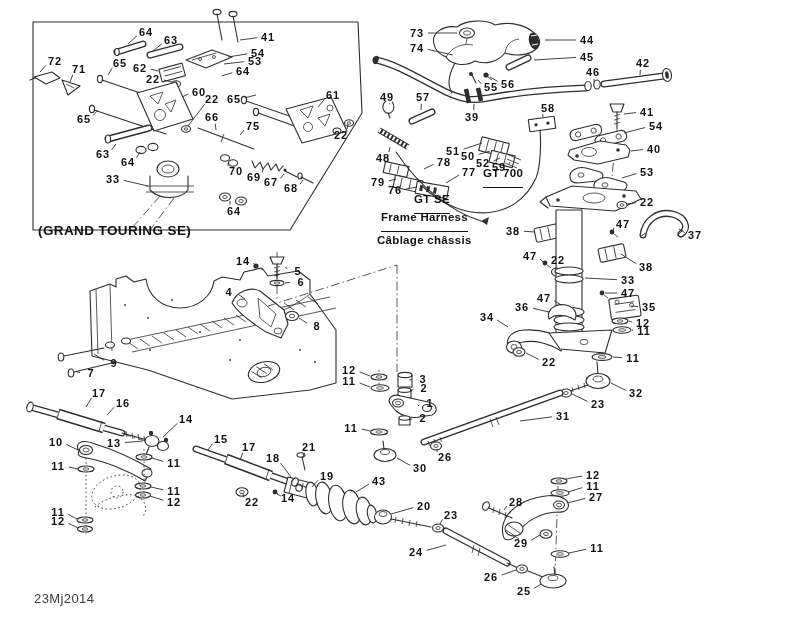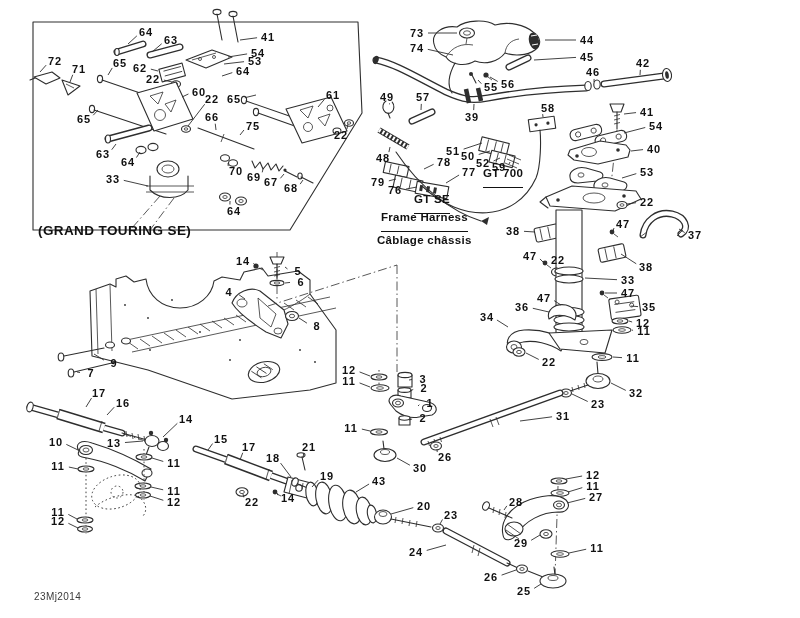--- a/index.html
+++ b/index.html
@@ -18,21 +18,21 @@
   .dashdot{fill:none;stroke:#2e2e2e;stroke-width:0.8;stroke-dasharray:9 3 1.5 3;}
   .dot{fill:none;stroke:#2e2e2e;stroke-width:0.9;stroke-dasharray:1.6 2.6;}
   .leader{stroke:#2e2e2e;stroke-width:0.9;}
   .callout{font-family:"Liberation Sans",sans-serif;font-size:11px;font-weight:700;
            fill:#111;text-anchor:middle;letter-spacing:1px;}
   
   .cap{position:absolute;color:#111;font-weight:700;white-space:nowrap;}
   .cap-big{font-size:13.5px;letter-spacing:0.4px;}
   .cap-med{font-size:11.5px;letter-spacing:0.3px;}
   .u{border-bottom:1.6px solid #111;padding-bottom:8px;}
-  .docnum{position:absolute;font-size:10px;color:#3b3b3b;letter-spacing:0.4px;font-weight:400;}
+  .docnum{position:absolute;font-size:13px;color:#3b3b3b;letter-spacing:0.4px;font-weight:400;}
 </style>
 </head>
 <body>
 
 <div class="canvas">
 
 <svg width="800" height="618" viewBox="0 0 800 618">
 
   <g>
     <polygon class="ln" points="33,22 358,22 362,113 290,230 33,230" fill="none"></polygon>

